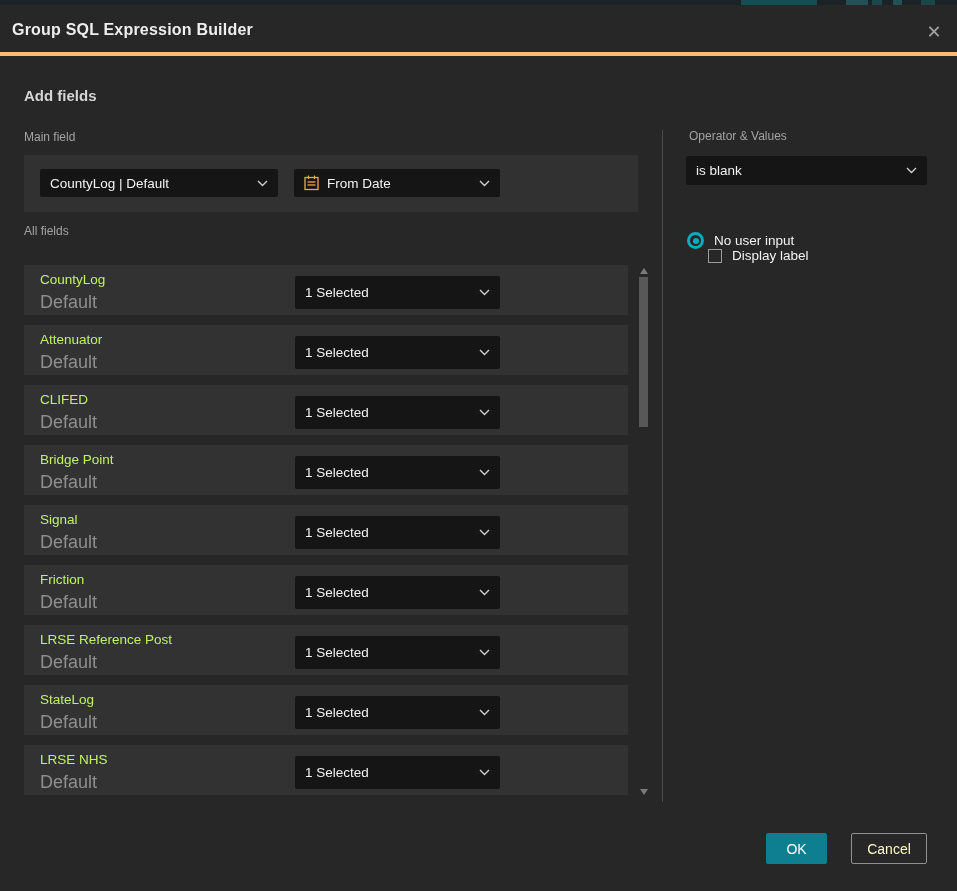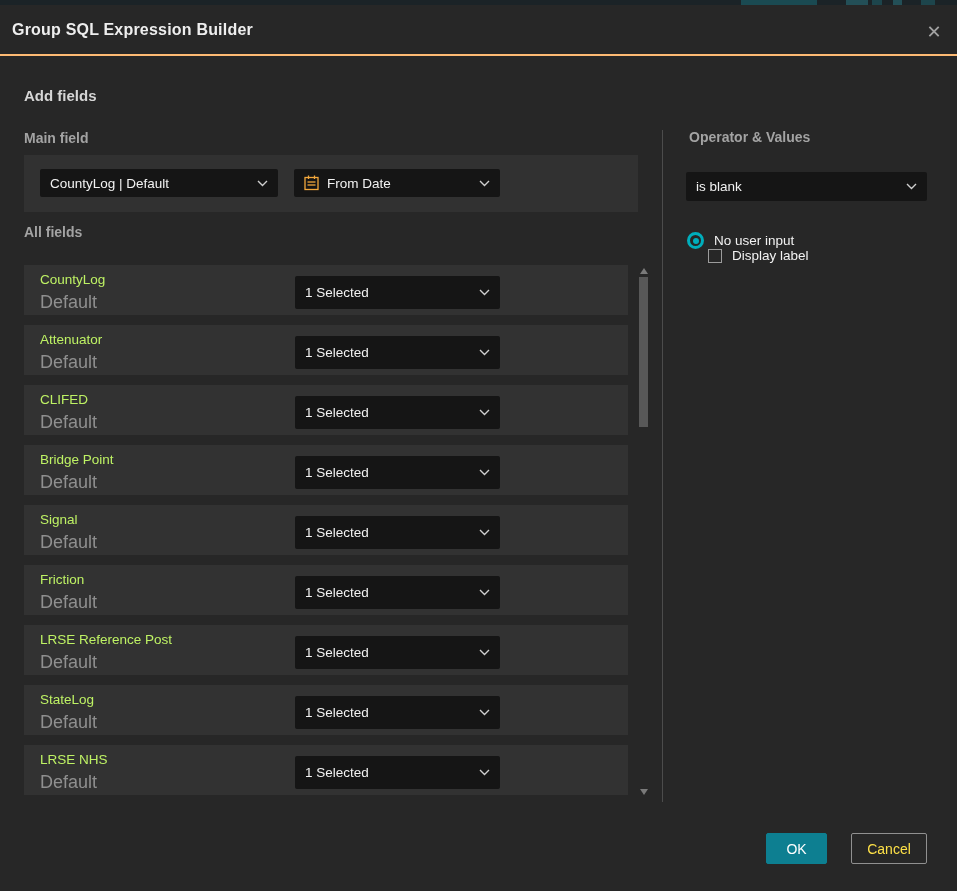--- a/index.html
+++ b/index.html
@@ -10,26 +10,26 @@
   *{margin:0;padding:0;box-sizing:border-box;}
   html,body{background:#1b2124;}
   body{font-family:"Liberation Sans","DejaVu Sans",sans-serif;}
   .screen{position:relative;width:957px;height:891px;background:#272727;overflow:hidden;}
 
   
   .bg-strip{position:absolute;top:0;left:0;width:957px;height:5px;background:#1b2327;}
   .bg-strip .frag{position:absolute;top:0;height:5px;}
 
   
-  .dlg-header{position:absolute;top:5px;left:0;right:0;height:51px;background:#272727;border-bottom:2px solid #fdba74;}
+  .dlg-header{position:absolute;top:5px;left:0;right:0;height:51px;background:#272727;border-bottom:4px solid #fdba74;}
   .dlg-title{position:absolute;left:12px;top:0;height:50px;line-height:50px;font-size:16px;font-weight:bold;color:#eeeeee;letter-spacing:.2px;}
   .close-btn{position:absolute;right:13px;top:17px;width:20px;height:20px;background:none;border:none;cursor:pointer;color:#a2a2a2;font-size:18px;line-height:20px;text-align:center;padding:0;}
 
   .section-title{position:absolute;left:24px;top:87px;font-size:15px;font-weight:bold;color:#d6d6d6;}
-  .sub-label{position:absolute;font-size:14px;font-weight:bold;color:#a3a3a3;}
+  .sub-label{position:absolute;font-size:12px;font-weight:normal;color:#a3a3a3;}
   .lbl-mainfield{left:24px;top:130px;}
   .lbl-allfields{left:24px;top:224px;}
   .lbl-operator{left:689px;top:129px;}
 
   
   .main-panel{position:absolute;left:24px;top:155px;width:614px;height:57px;background:#313131;}
 
   .dropdown{position:absolute;height:28px;background:#151515;border-radius:2px;display:flex;align-items:center;padding:0 10px;color:#f2f2f2;font-size:13.5px;cursor:pointer;}
   .dropdown .dd-text{flex:1;white-space:nowrap;overflow:hidden;}
   .dropdown svg{flex:none;}
@@ -49,35 +49,35 @@
   .sb-arrow{position:absolute;left:1px;width:8px;height:6px;color:#7a7a7a;}
   .sb-arrow svg{display:block;}
   .sb-up{top:6px;}
   .sb-down{top:527px;}
   .sb-thumb{position:absolute;left:0;top:15px;width:9px;height:150px;background:#585858;}
 
   
   .v-divider{position:absolute;left:662px;top:130px;width:1px;height:672px;background:#4c4c4c;}
 
   
-  .dd-operator{left:686px;top:172px;width:241px;height:29px;}
+  .dd-operator{left:686px;top:156px;width:241px;height:29px;}
 
   .radio-option{position:absolute;left:687px;top:232px;display:flex;align-items:center;cursor:pointer;text-align:center;}
   .radio-circle{width:17px;height:17px;border-radius:50%;border:3px solid var(--radio);background:#262626;position:relative;flex:none;}
   .radio-circle::after{content:"";position:absolute;left:2.5px;top:2.5px;width:6px;height:6px;border-radius:50%;background:var(--radio);}
   .radio-label{margin-left:10px;font-size:13.5px;color:#f2f2f2;}
 
   .checkbox-option{position:absolute;left:708px;top:248px;display:flex;align-items:center;cursor:pointer;text-align:center;}
   .checkbox-box{width:14px;height:14px;border:1px solid #9c9c9c;background:transparent;flex:none;}
   .checkbox-label{margin-left:10px;font-size:13.5px;color:#f2f2f2;}
 
   
   .btn{position:absolute;top:833px;height:31px;font-size:14px;border-radius:2px;cursor:pointer;font-family:inherit;}
   .btn-ok{left:766px;width:61px;background:var(--accent);border:1px solid var(--accent);color:#ffffff;}
-  .btn-cancel{left:851px;width:76px;background:transparent;border:1px solid #909090;color:#fde047;}
+  .btn-cancel{left:851px;width:76px;background:transparent;border:1px solid #909090;color:#fef9c3;}
 </style>
 </head>
 <body>
 
 <div class="screen">
 
   <div class="bg-strip">
     <span class="frag" style="left:741px;width:76px;background:#1a4a52;"></span>
     <span class="frag" style="left:846px;width:22px;background:#234f57;"></span>
     <span class="frag" style="left:872px;width:10px;background:#1d454c;"></span>

